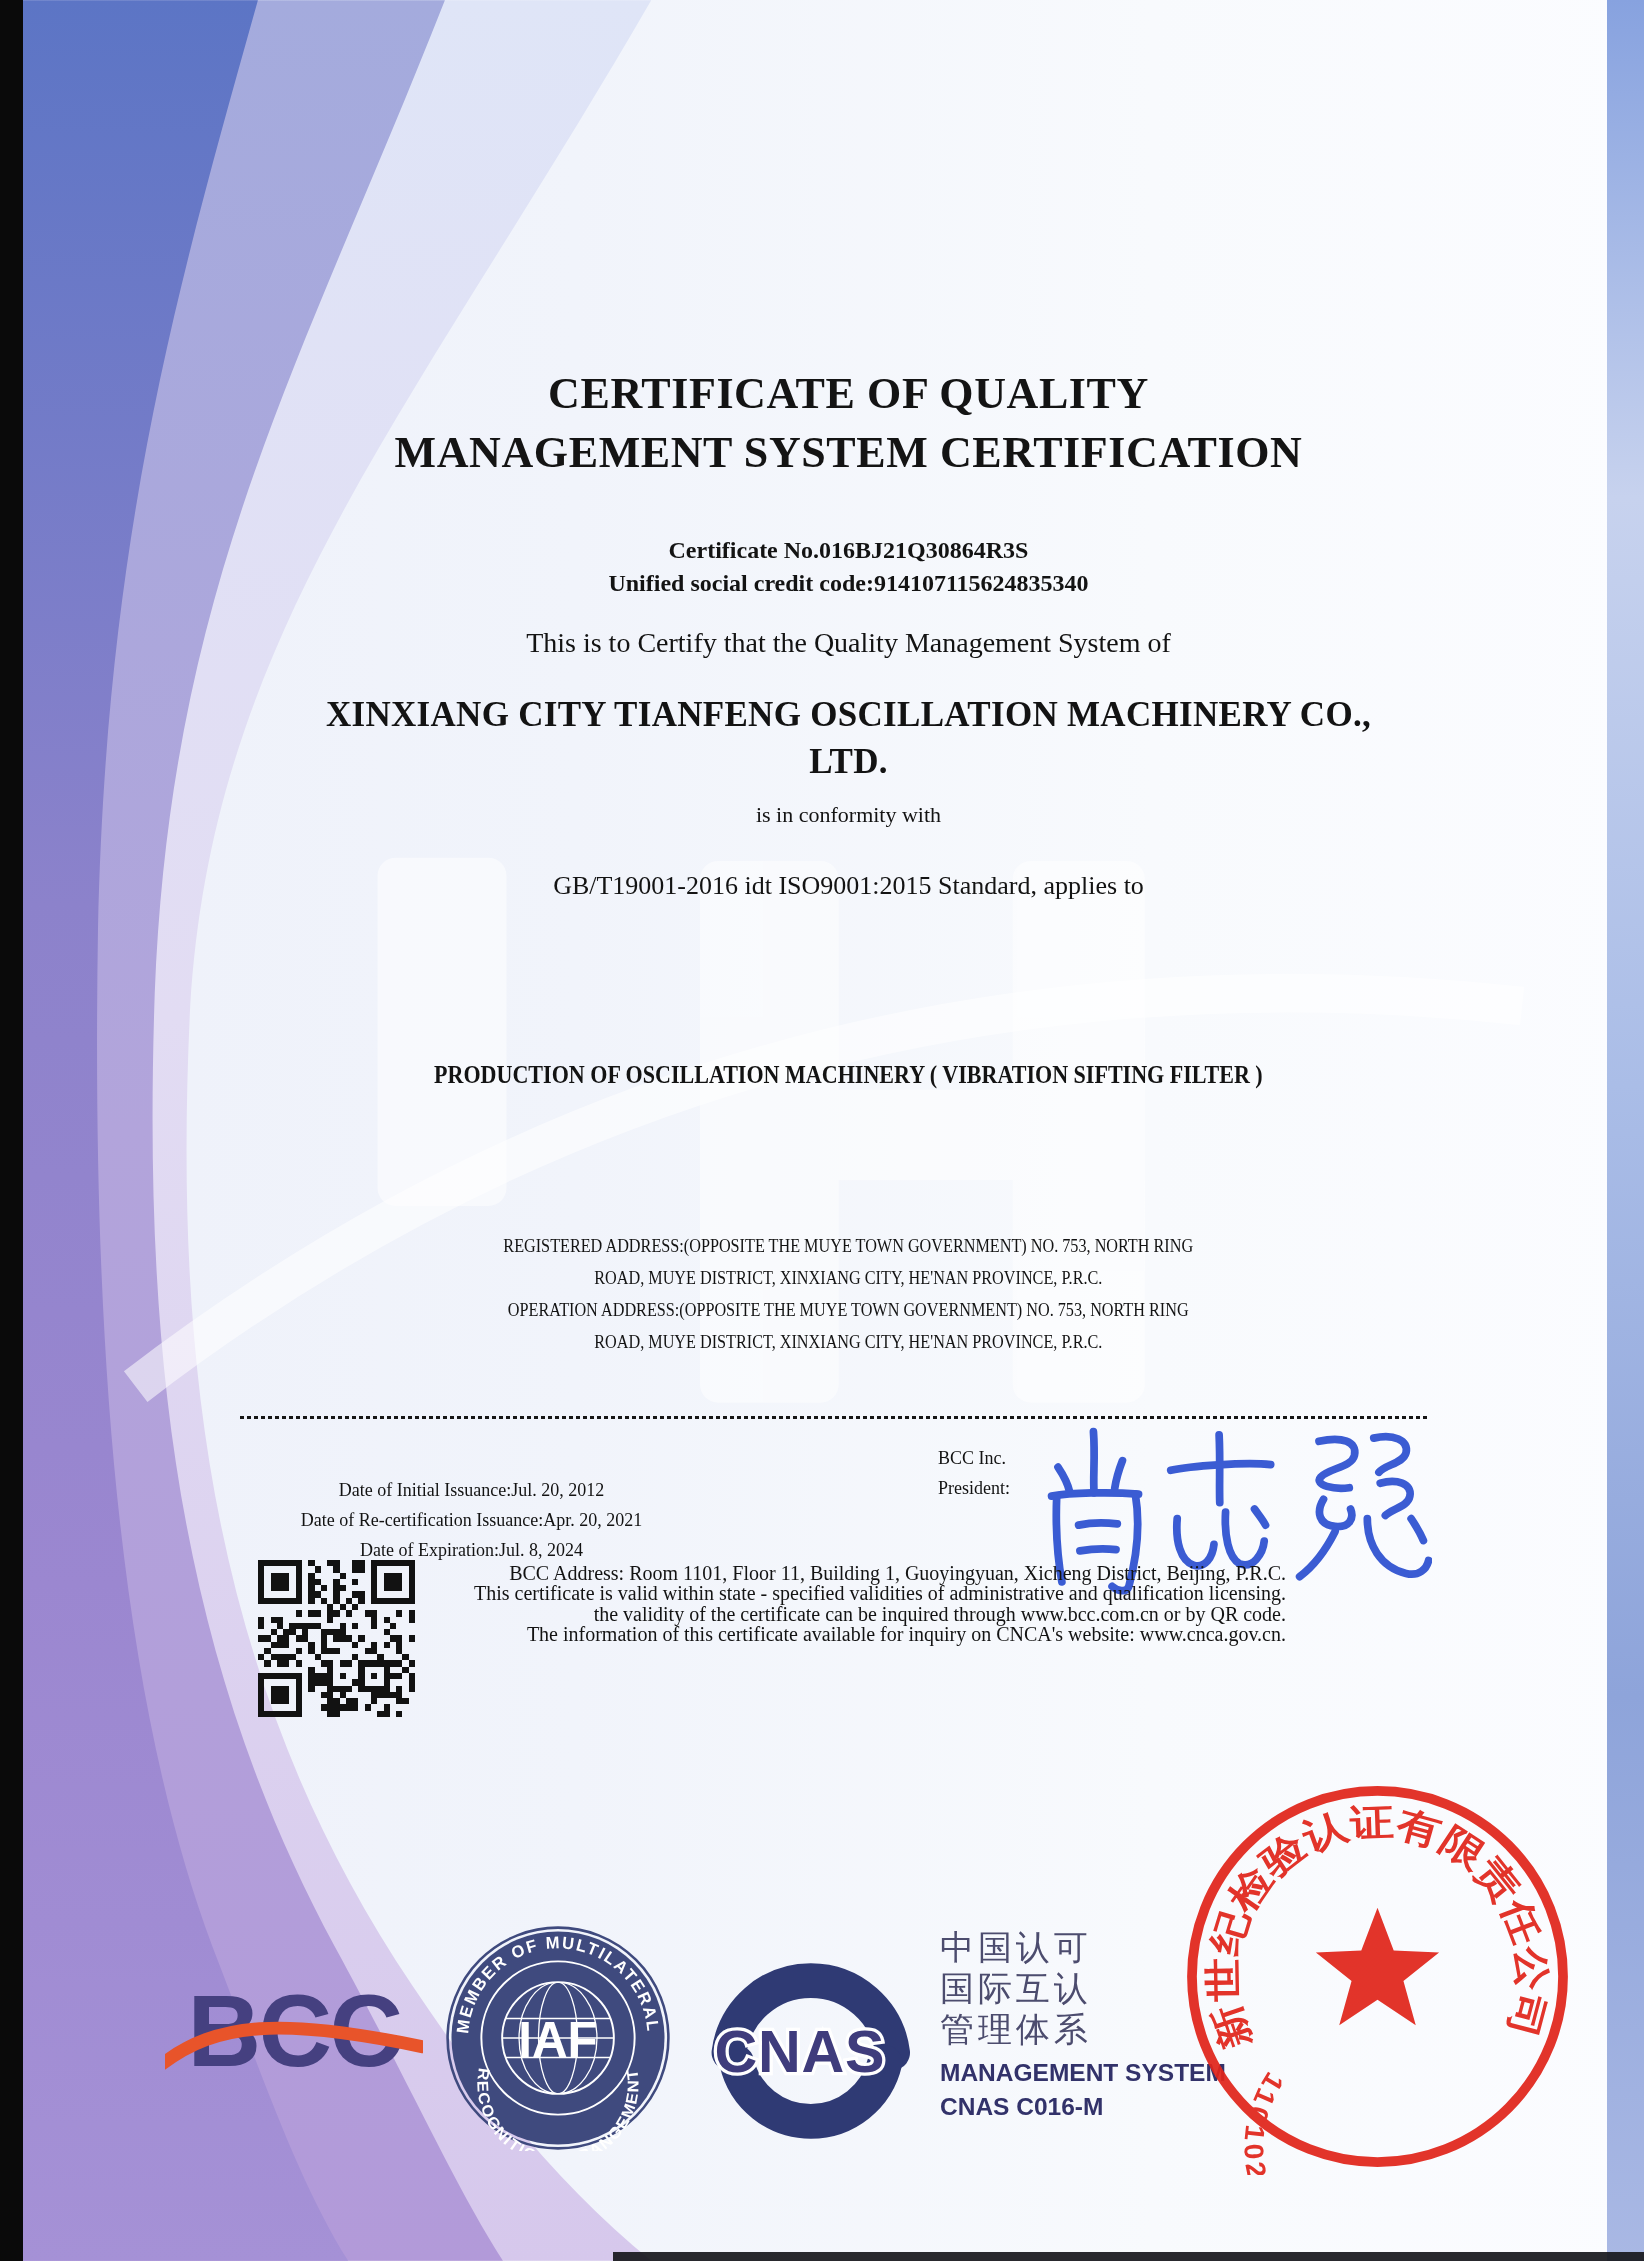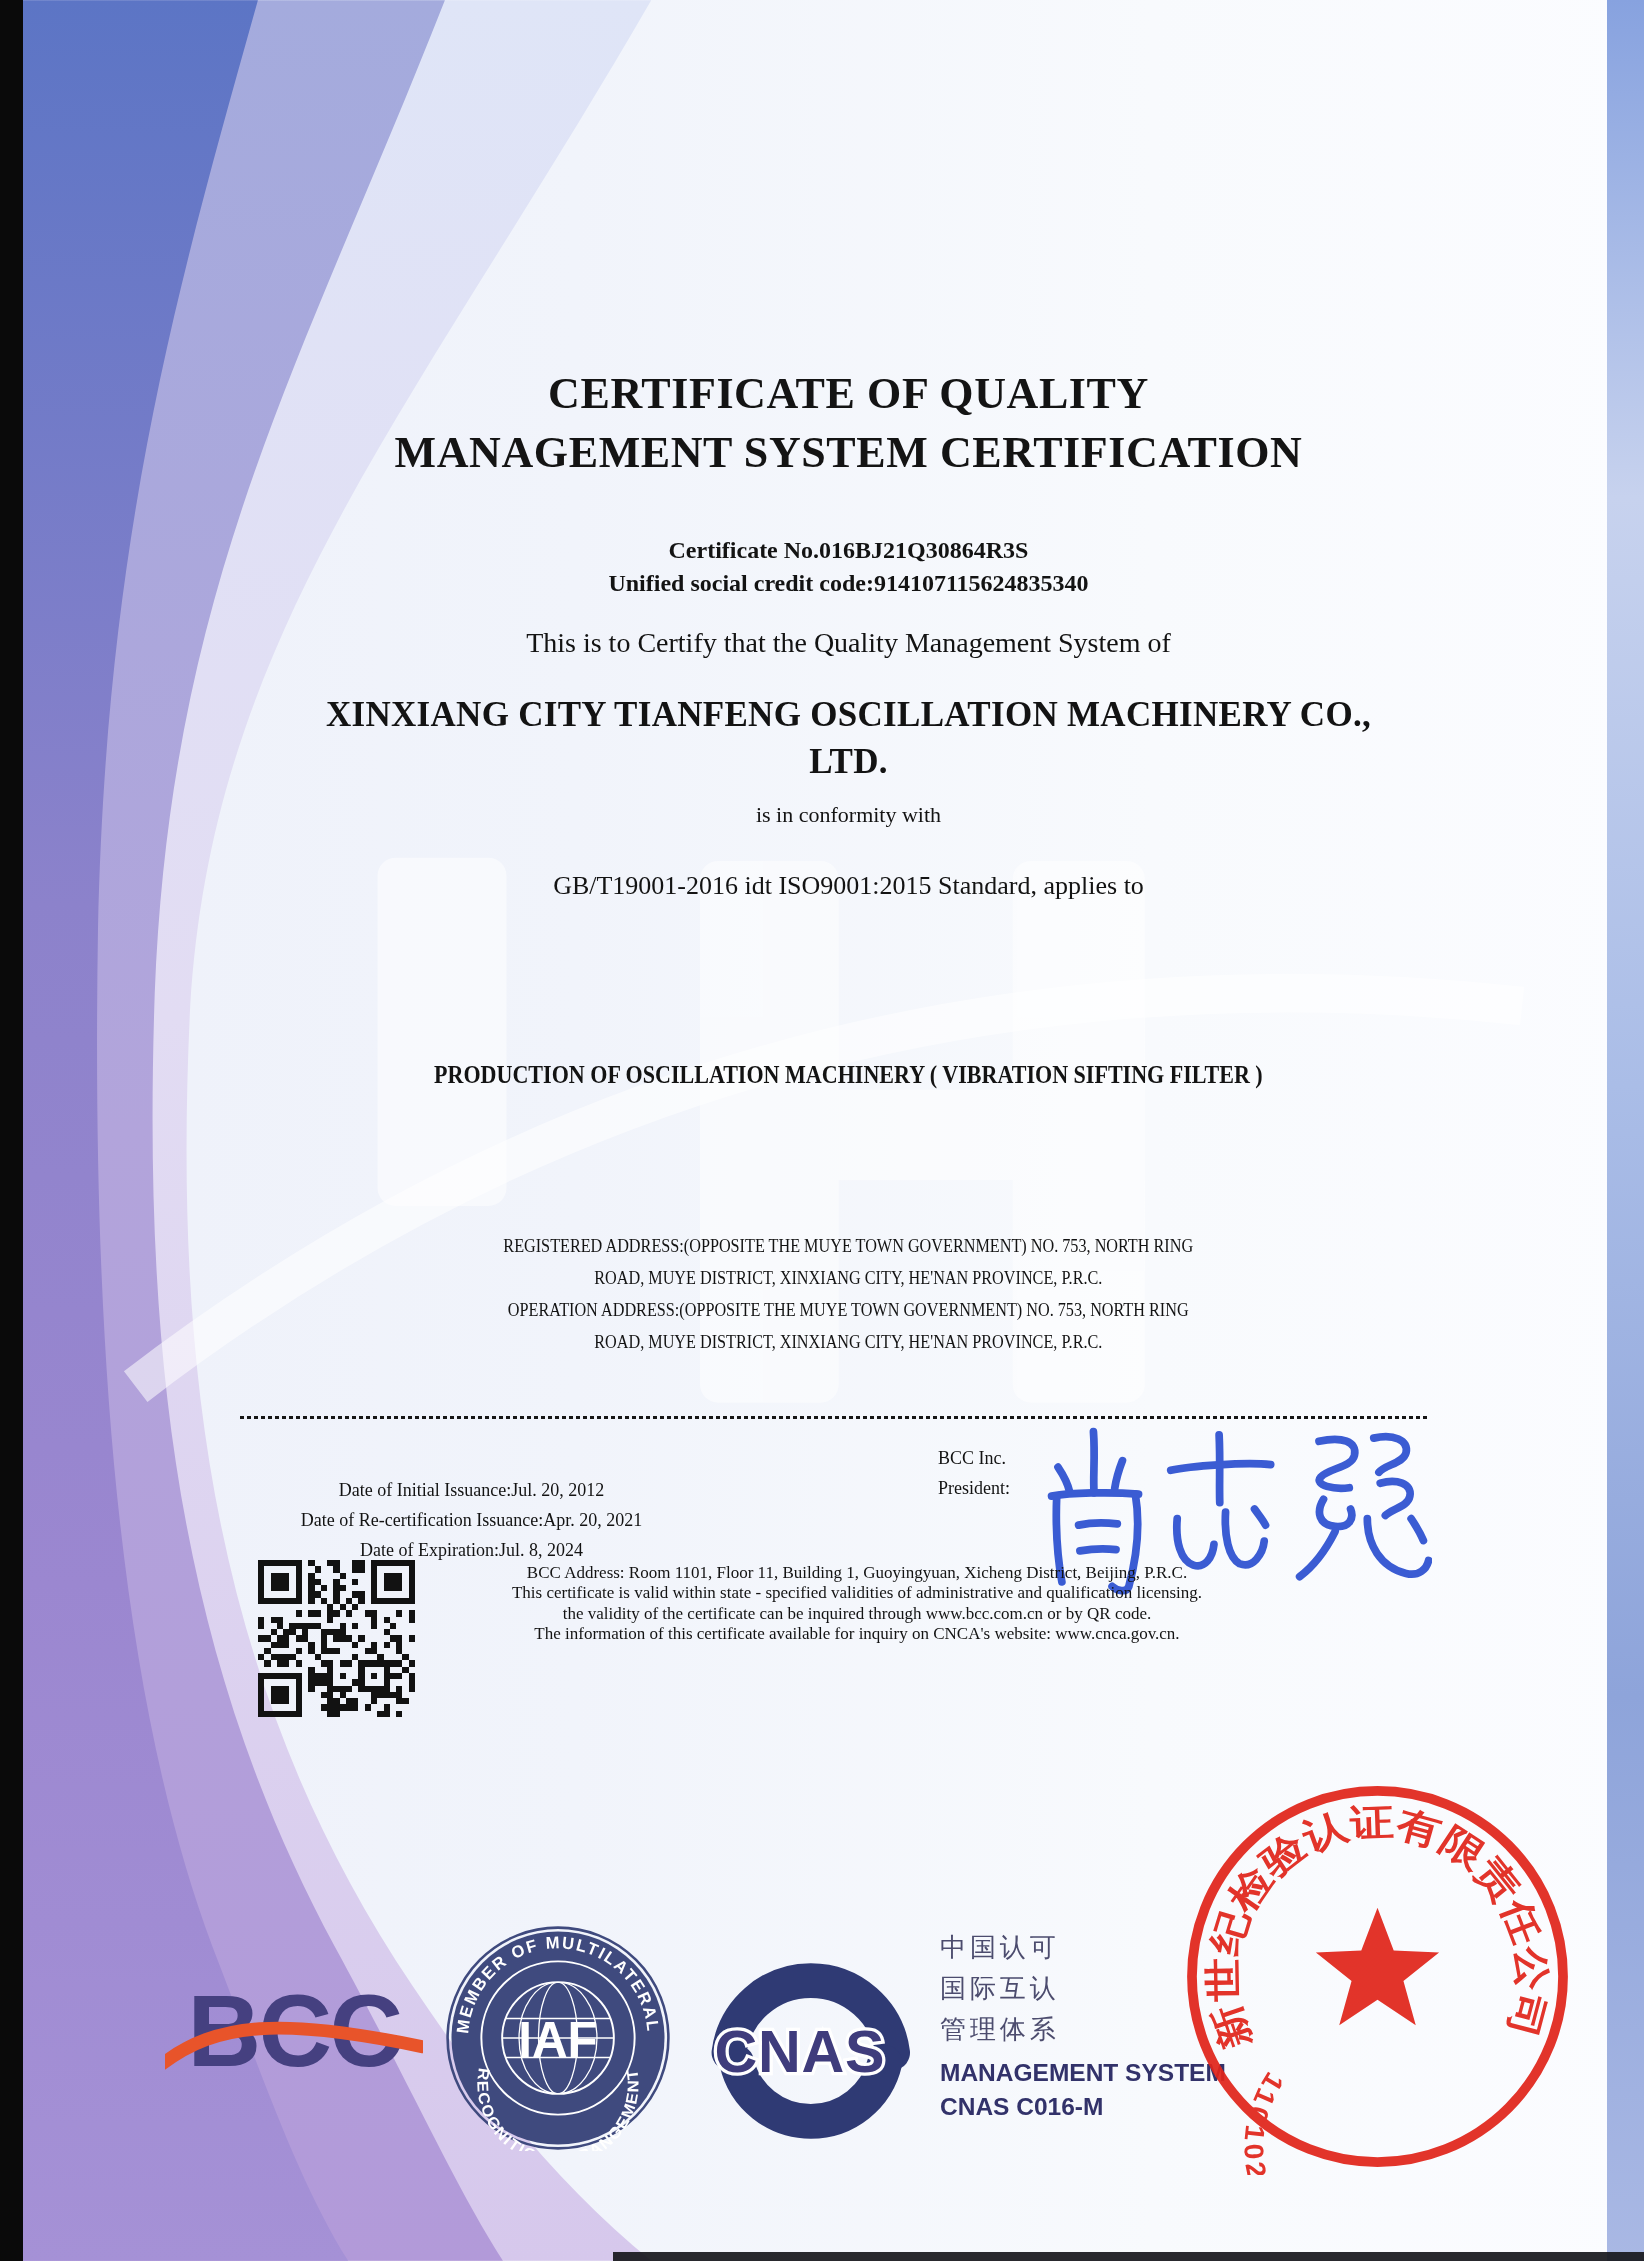--- a/index.html
+++ b/index.html
@@ -34,31 +34,31 @@
   #dashed-separator{left:240px;top:1416px;width:1188px;height:3.2px;
     background:repeating-linear-gradient(90deg,#161616 0 3.9px,transparent 3.9px 7px);}
 
   #dates-block{left:252px;top:1443px;width:439px;text-align:center;
     font-size:18px;line-height:30px;margin-top:32px;}
   #issuer-block{left:938px;top:1443px;width:271px;text-align:left;
     font-size:18px;line-height:30px;}
 
   #president-signature{left:1032px;top:1422px;}
   #qr-code{left:258px;top:1560px;width:157px;height:157px;}
-  #fine-print{left:428px;top:1563px;width:858px;text-align:center;
-    font-size:17px;line-height:20.3px;}
+  #fine-print{left:428px;top:1563px;width:858px;text-align:right;
+    font-size:20px;line-height:20.3px;}
   #fine-print .fp-line{white-space:nowrap;}
 
   
   #bcc-logo{left:165px;top:1977px;}
   #iaf-seal{left:445px;top:1925px;}
   #cnas-logo{left:698px;top:1940px;}
   #accreditation-block{left:940px;top:1927px;width:361px;text-align:left;}
   .cn-line{font-family:"DejaVu Sans","Liberation Sans",sans-serif;
-    font-size:26px;line-height:41px;color:#4c4c6e;letter-spacing:3.9px;}
+    font-size:34px;line-height:41px;color:#4c4c6e;letter-spacing:3.9px;}
   .en-line{font-family:"Liberation Sans","DejaVu Sans",sans-serif;
     font-size:24.5px;font-weight:bold;color:#32326a;margin-top:6.4px;line-height:34px;}
 
   #company-stamp{left:1179px;top:1778px;opacity:.93;}
 </style>
 </head>
 <body>
 
 <svg class="abs" id="left-swoosh" style="left:0;top:0;" width="677" height="2261" viewBox="0 0 1050 3506" aria-hidden="true">
   <defs>

